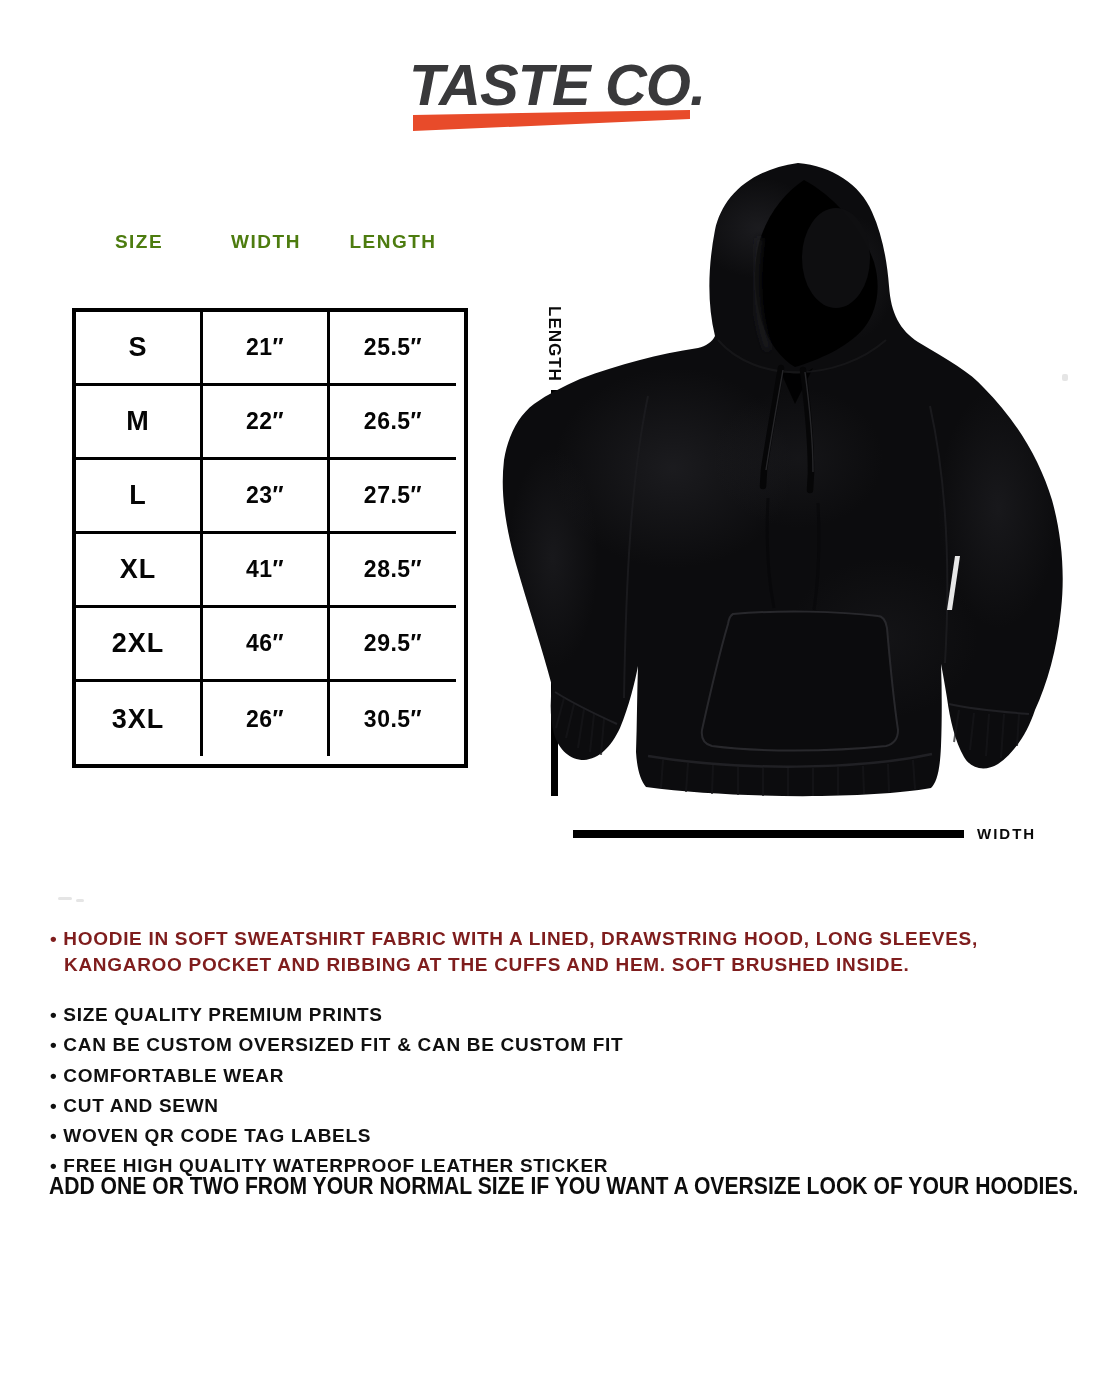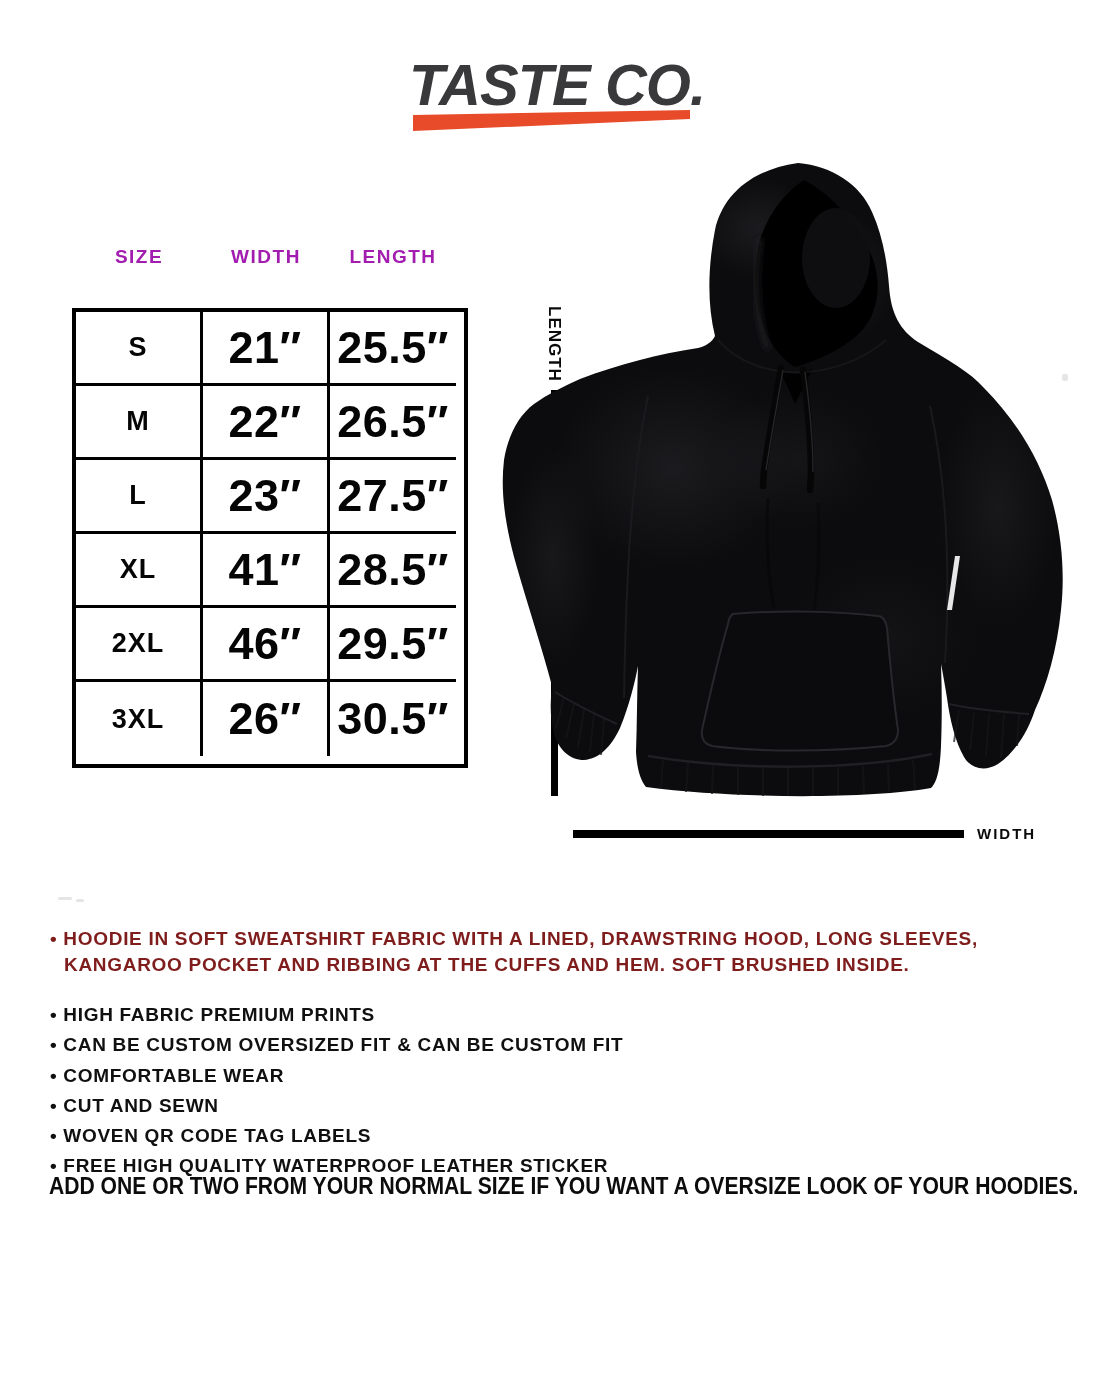--- a/index.html
+++ b/index.html
@@ -9,37 +9,37 @@
   
   .logo-text{
     position:absolute;left:557px;top:56px;transform:translateX(-50%);
     font-size:58px;line-height:1;font-weight:bold;font-style:italic;
     letter-spacing:-1px;color:#39393b;white-space:nowrap;
   }
   .logo-swoosh{position:absolute;left:412px;top:107px;width:280px;height:26px;}
 
   
   .chart-header{
-    position:absolute;top:246px;transform:translateX(-50%);
-    font-size:19px;font-weight:bold;letter-spacing:1.5px;color:#a21caf;white-space:nowrap;
+    position:absolute;top:231px;transform:translateX(-50%);
+    font-size:19px;font-weight:bold;letter-spacing:1.5px;color:#4d7c0f;white-space:nowrap;
   }
   .chart{
     position:absolute;left:72px;top:308px;width:388px;height:452px;
     border:4px solid #000;box-sizing:content-box;
     display:grid;grid-template-columns:127px 127px 126px;grid-auto-rows:74px;
   }
   .cell{
     display:flex;align-items:center;justify-content:center;
     box-sizing:border-box;border-right:3px solid #000;border-bottom:3px solid #000;
     color:#050505;background:#fff;
   }
   .cell.last-col{border-right:none;}
   .cell.last-row{border-bottom:none;}
   .cell.size{font-size:27px;font-weight:bold;letter-spacing:1px;}
-  .cell.num{font-size:45px;font-weight:bold;letter-spacing:0.5px;}
+  .cell.num{font-size:23px;font-weight:bold;letter-spacing:0.5px;}
 
   
   .length-label{
     position:absolute;left:564px;top:306px;transform:rotate(90deg);transform-origin:0 0;
     font-size:17px;font-weight:bold;letter-spacing:1px;color:#0a0a0a;white-space:nowrap;
   }
   .length-bar{position:absolute;left:551px;top:390px;width:7px;height:406px;background:#000;z-index:1;}
   .width-bar{position:absolute;left:573px;top:830px;width:391px;height:8px;background:#000;}
   .width-label{
     position:absolute;left:977px;top:825px;
@@ -237,21 +237,21 @@
 
     <polygon points="462,398 454,452 449,452 457,398" fill="#ffffff" opacity="0.9"></polygon>
   </svg>
 
   <div class="details-intro">
     <div>• HOODIE IN SOFT SWEATSHIRT FABRIC WITH A LINED, DRAWSTRING HOOD, LONG SLEEVES,</div>
     <div class="wrap-line">KANGAROO POCKET AND RIBBING AT THE CUFFS AND HEM. SOFT BRUSHED INSIDE.</div>
   </div>
 
   <div class="details-list">
-    <div>• HIGH FABRIC PREMIUM PRINTS</div>
+    <div>• SIZE QUALITY PREMIUM PRINTS</div>
     <div>• CAN BE CUSTOM OVERSIZED FIT &amp; CAN BE CUSTOM FIT</div>
     <div>• COMFORTABLE WEAR</div>
     <div>• CUT AND SEWN</div>
     <div>• WOVEN QR CODE TAG LABELS</div>
     <div>• FREE HIGH QUALITY WATERPROOF LEATHER STICKER</div>
   </div>
 
   <div class="sizing-note">
     <span>ADD ONE OR TWO FROM YOUR NORMAL SIZE IF YOU WANT A OVERSIZE LOOK OF YOUR HOODIES.</span>
   </div>

